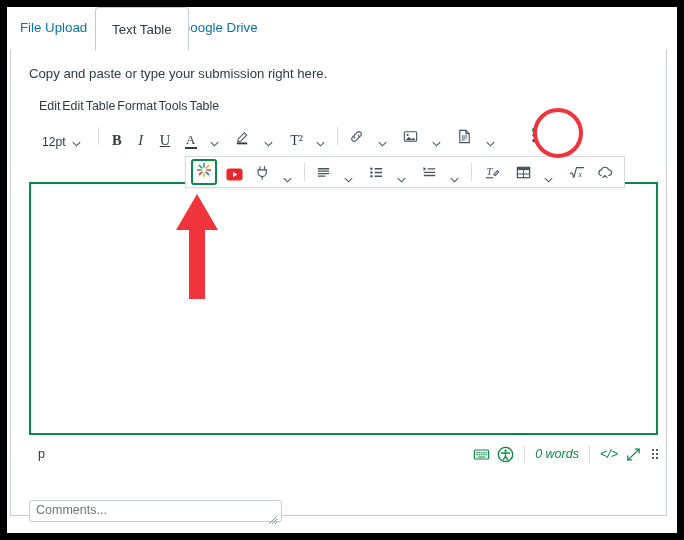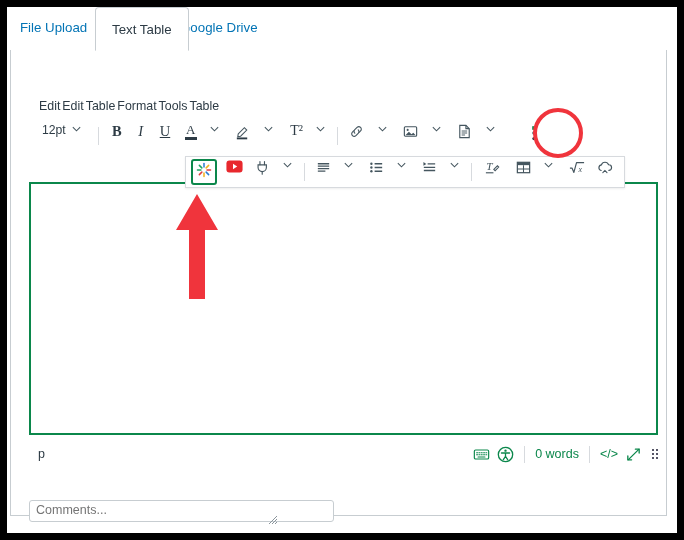--- a/index.html
+++ b/index.html
@@ -98,21 +98,21 @@
   }
 
   
   #toolbar1 {
     position: absolute; left: 0; top: 26px;
     height: 32px; width: 100%;
     display: flex; align-items: center;
     padding-left: 8px;
   }
   .tb-btn {
-    display: flex; align-items: flex-start; justify-content: center;
+    display: flex; align-items: flex-end; justify-content: center;
     height: 26px; min-width: 24px;
     padding: 0 3px;
     cursor: pointer;
     color: #45565f;
     background: transparent;
     border: none;
   }
   .tb-label {
     font-size: 12.2px; color: #2d3b45; padding: 0 2px;
     white-space: nowrap;
@@ -163,34 +163,35 @@
     display: flex; align-items: center;
   }
   #path-indicator {
     font-size: 12.5px; color: #2d3b45;
     margin-left: 9px;
   }
   #status-right {
     margin-left: auto;
     display: flex; align-items: center; gap: 7px;
     color: #0b874b;
+    font-style: italic;
   }
   #wordcount { font-size: 12.5px; color: #0b874b; white-space: nowrap; }
   .st-sep { width: 1px; height: 17px; background: #d7dade; margin: 0 3px; }
   .dots-grid {
     display: grid; grid-template-columns: 2px 2px; gap: 2px;
     cursor: grab;
   }
   .dots-grid i { width: 2px; height: 2px; background: #556; display:block; }
 
   
   #comments {
     position: absolute;
     left: 18px; top: 450px;
-    width: 305px; height: 22px;
+    width: 253px; height: 22px;
     border: 1px solid #c7cdd1;
     border-radius: 3px;
     font-size: 12.5px;
     color: #6b7780;
     padding: 2px 6px;
     font-family: "Liberation Sans", sans-serif;
     background: #fff;
     resize: none;
     overflow: hidden;
   }
@@ -224,20 +225,21 @@
 
   <div id="tabbar">
     <div class="tab-underline"></div>
     <button class="tab" id="tab-file-upload">File Upload</button>
     <button class="tab active" id="tab-text-entry">Text Table</button>
     <button class="tab" id="tab-google-drive">Google Drive</button>
   </div>
 
   <div id="panel">
 
+    <div id="instructions">Copy and paste or type your submission right here.</div>
 
     <div id="rce">
 
       <div id="menubar">
         <span class="menu-item">Edit</span>
         <span class="menu-item">Edit</span>
         <span class="menu-item">Table</span>
         <span class="menu-item">Format</span>
         <span class="menu-item">Tools</span>
         <span class="menu-item">Table</span>

